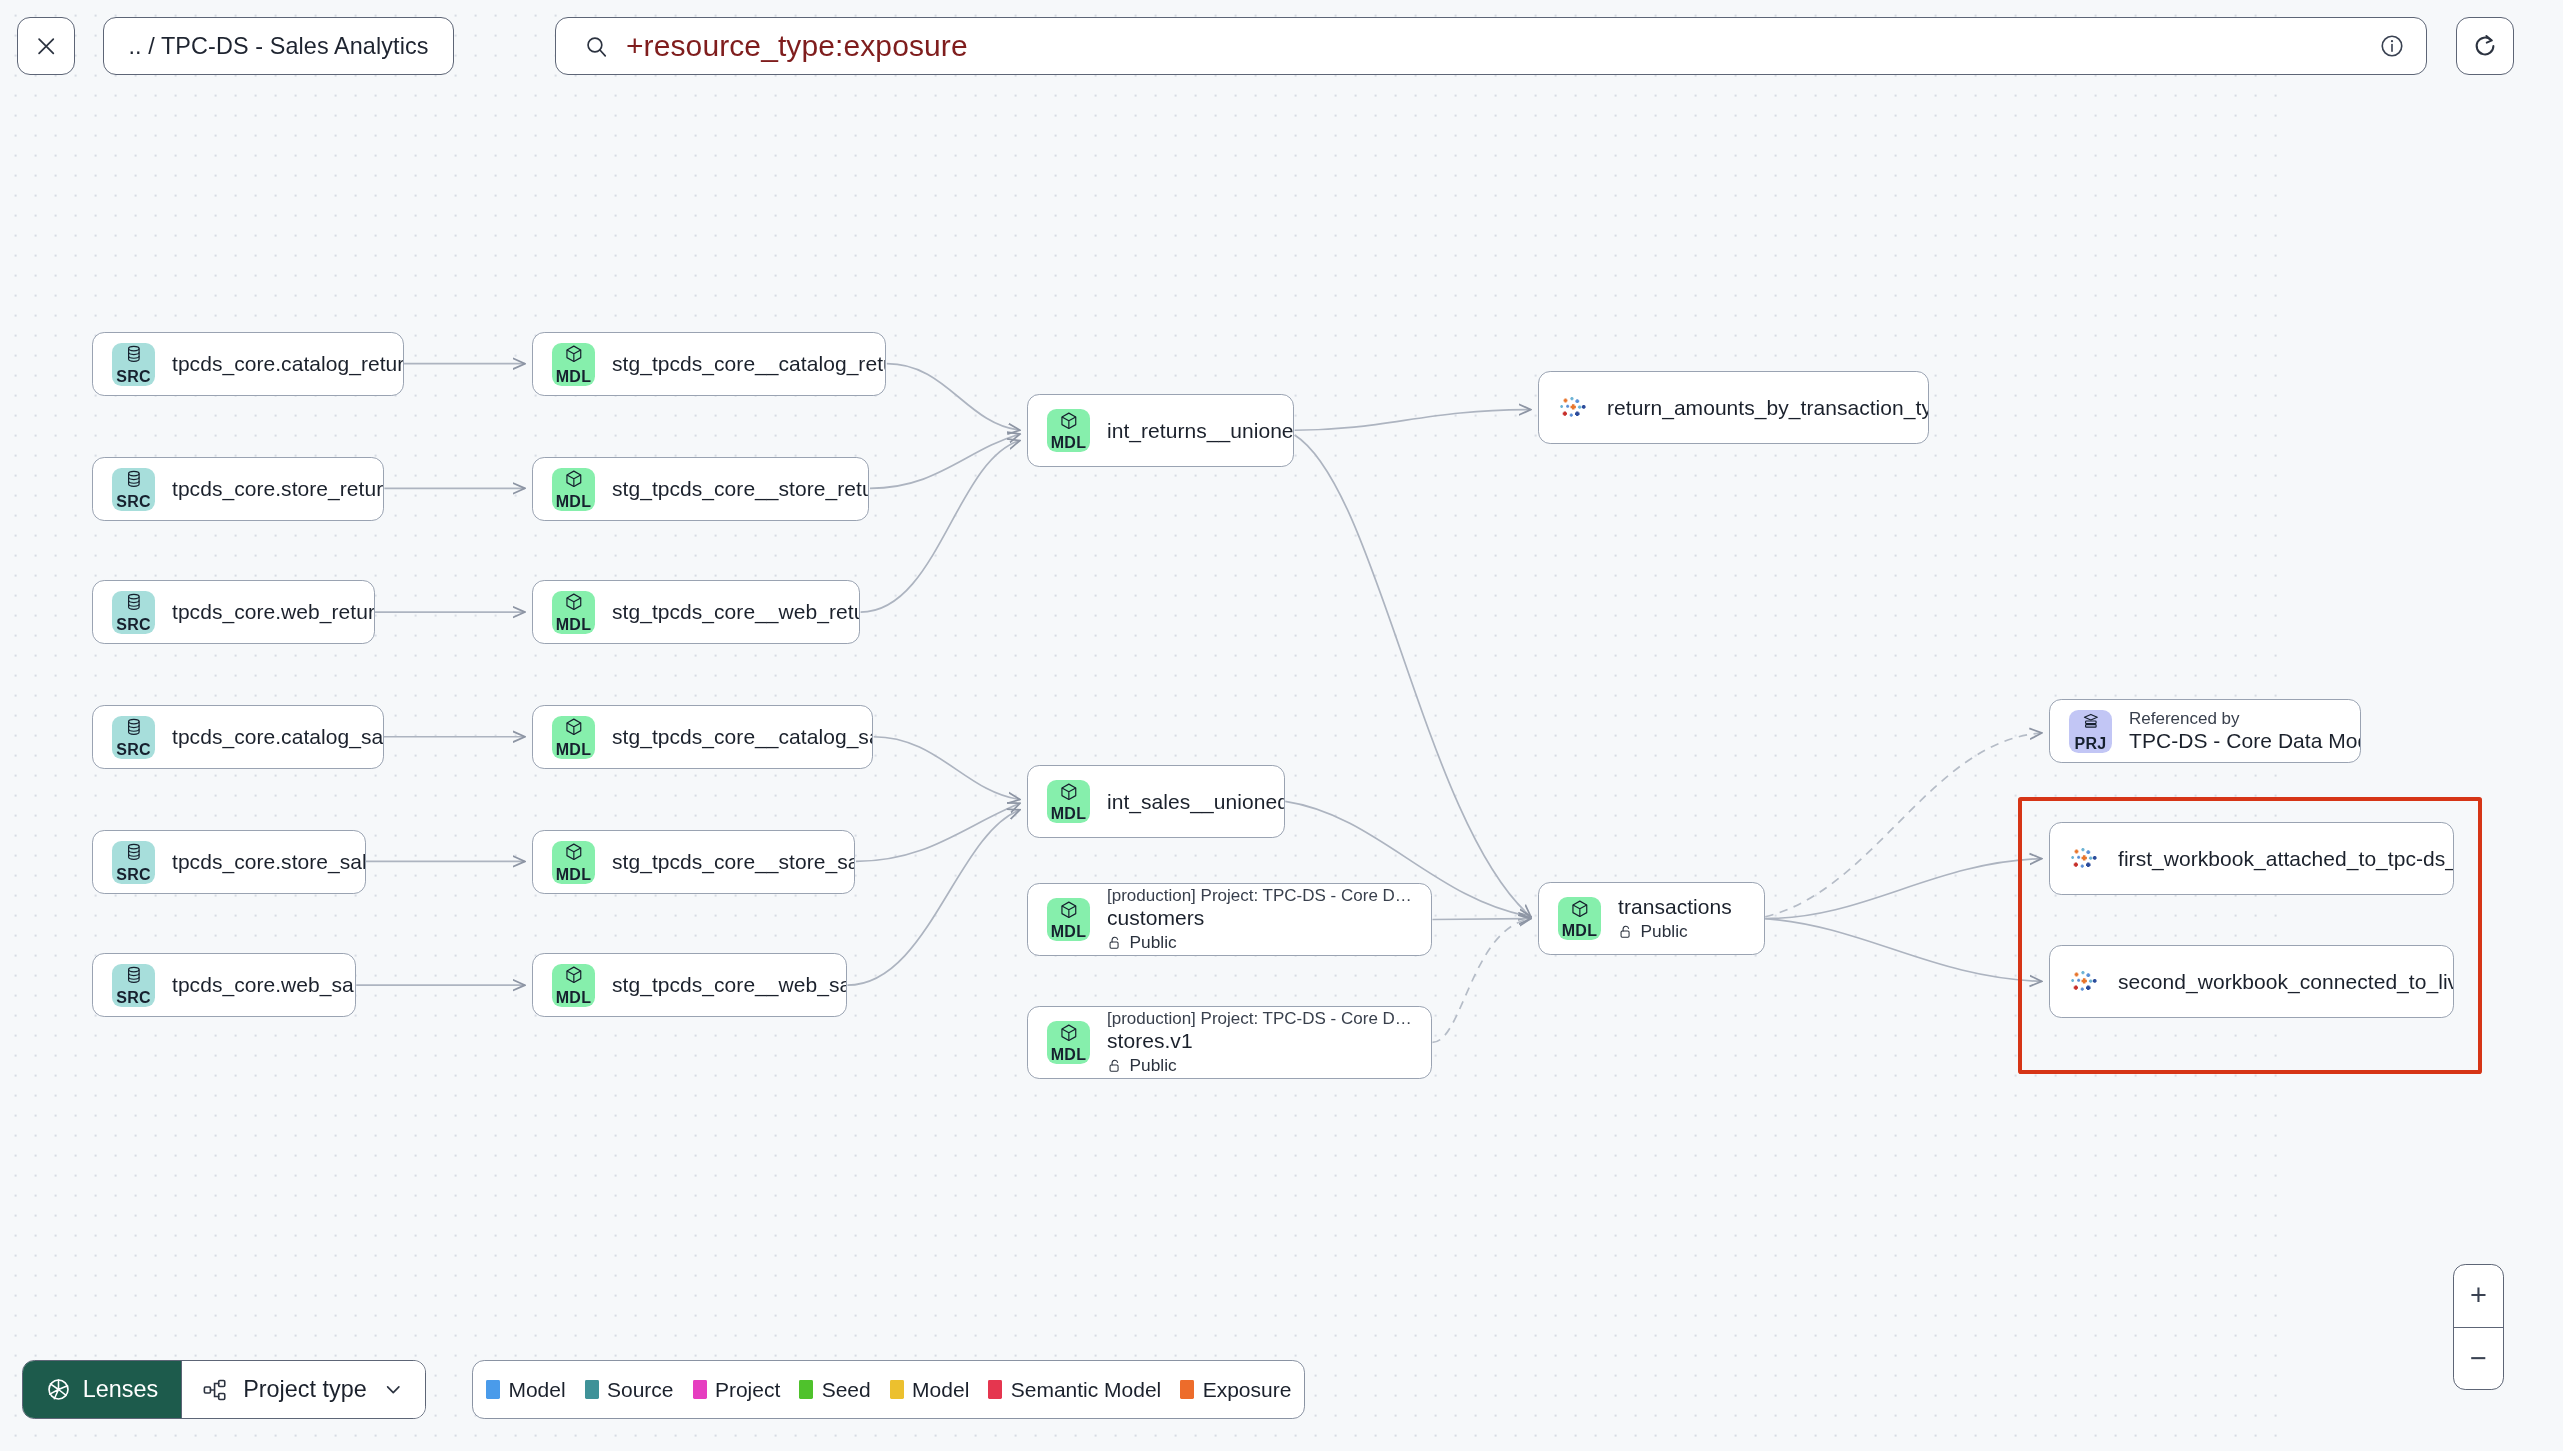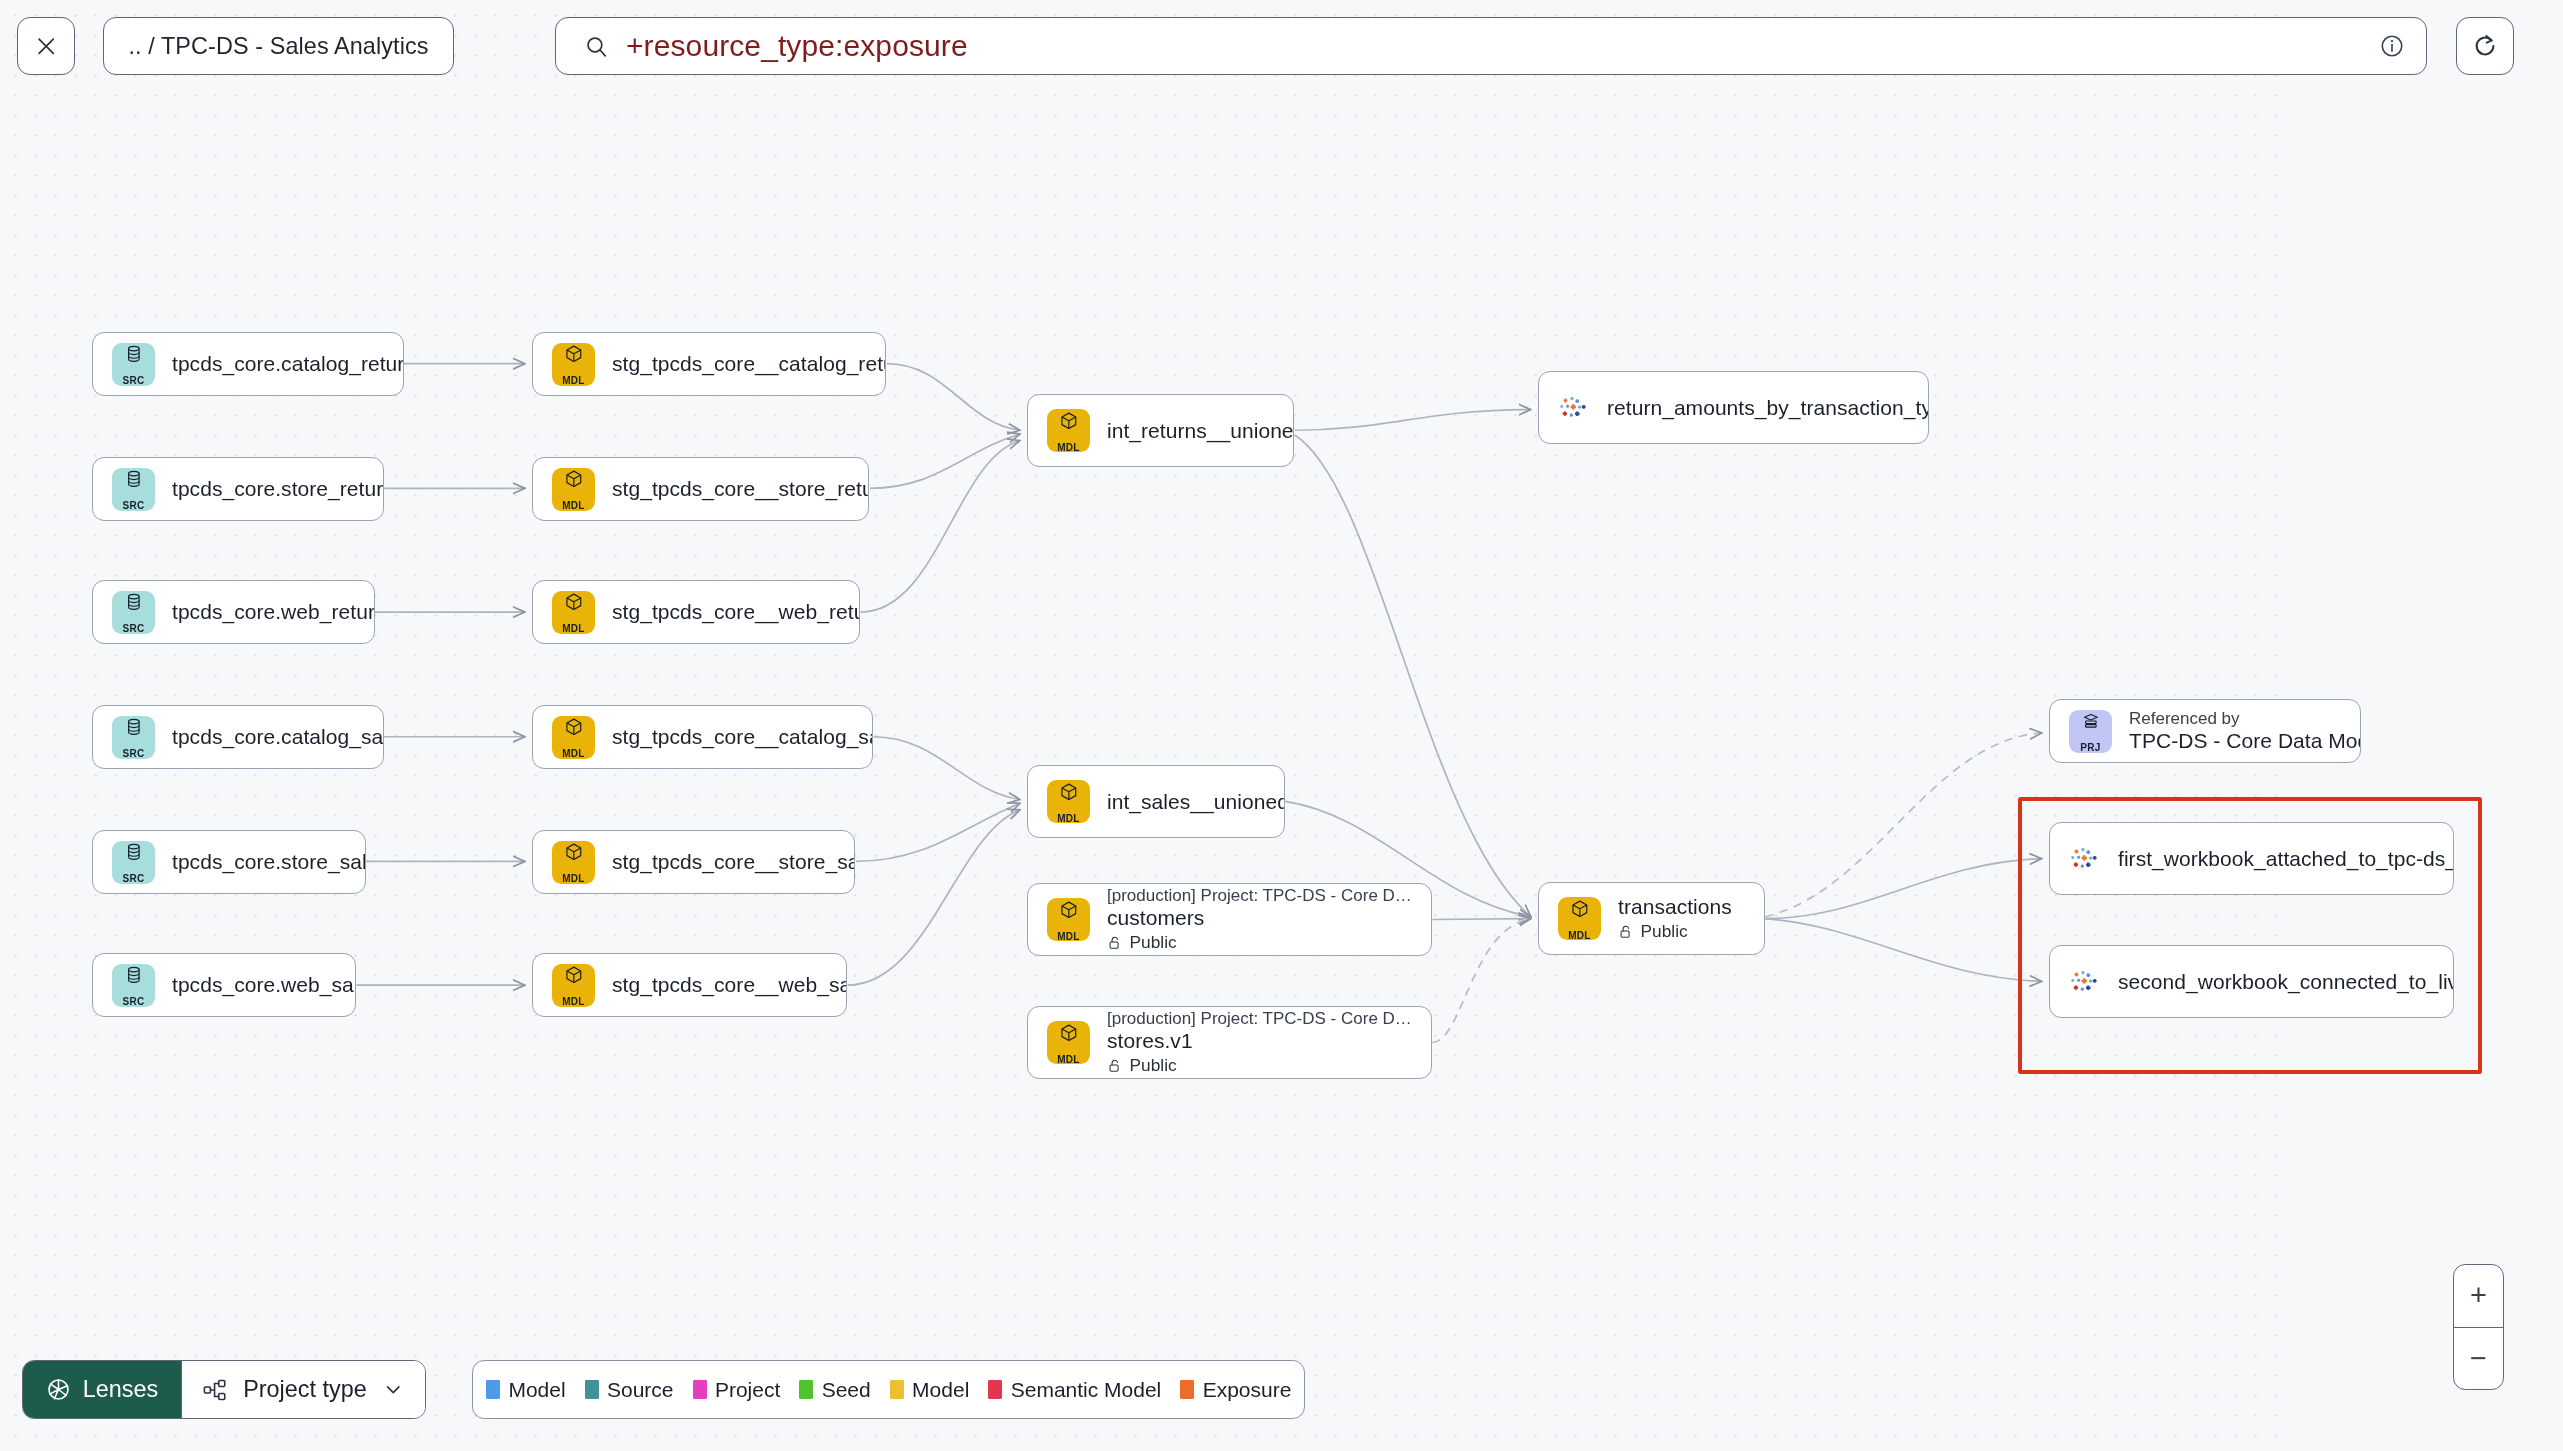--- a/index.html
+++ b/index.html
@@ -66,26 +66,26 @@
   }
   .badge {
     flex: 0 0 auto;
     width: 43px; height: 43px;
     border-radius: 9.4px;
     display: flex; flex-direction: column;
     align-items: center; justify-content: center;
     margin-right: 17px;
   }
   .badge.src { background: #a7dedb; }
-  .badge.mdl { background: #eab308; justify-content: space-between; }
+  .badge.mdl { background: #86efac; }
   .badge.prj { background: #c2c6f5; }
   .badge .bglyph { line-height: 0; margin-top: 1.9px; }
   .badge .btext {
-    font-size: 10px; font-weight: 600; color: #16202e;
-    letter-spacing: 0.3px; margin-top: 11px;
+    font-size: 16px; font-weight: 600; color: #16202e;
+    letter-spacing: 0.3px; margin-top: 4px;
   }
   .node-body { display: flex; flex-direction: column; justify-content: center; overflow: hidden; padding-right: 13px;}
   .node-title {
     font-size: 21px; color: #1b212c; white-space: nowrap;
     letter-spacing: 0.05px;
   }
   .node-sub {
     font-size: 17px; color: #39404d; white-space: nowrap;
     overflow: hidden; text-overflow: ellipsis; max-width: 319px;
   }

